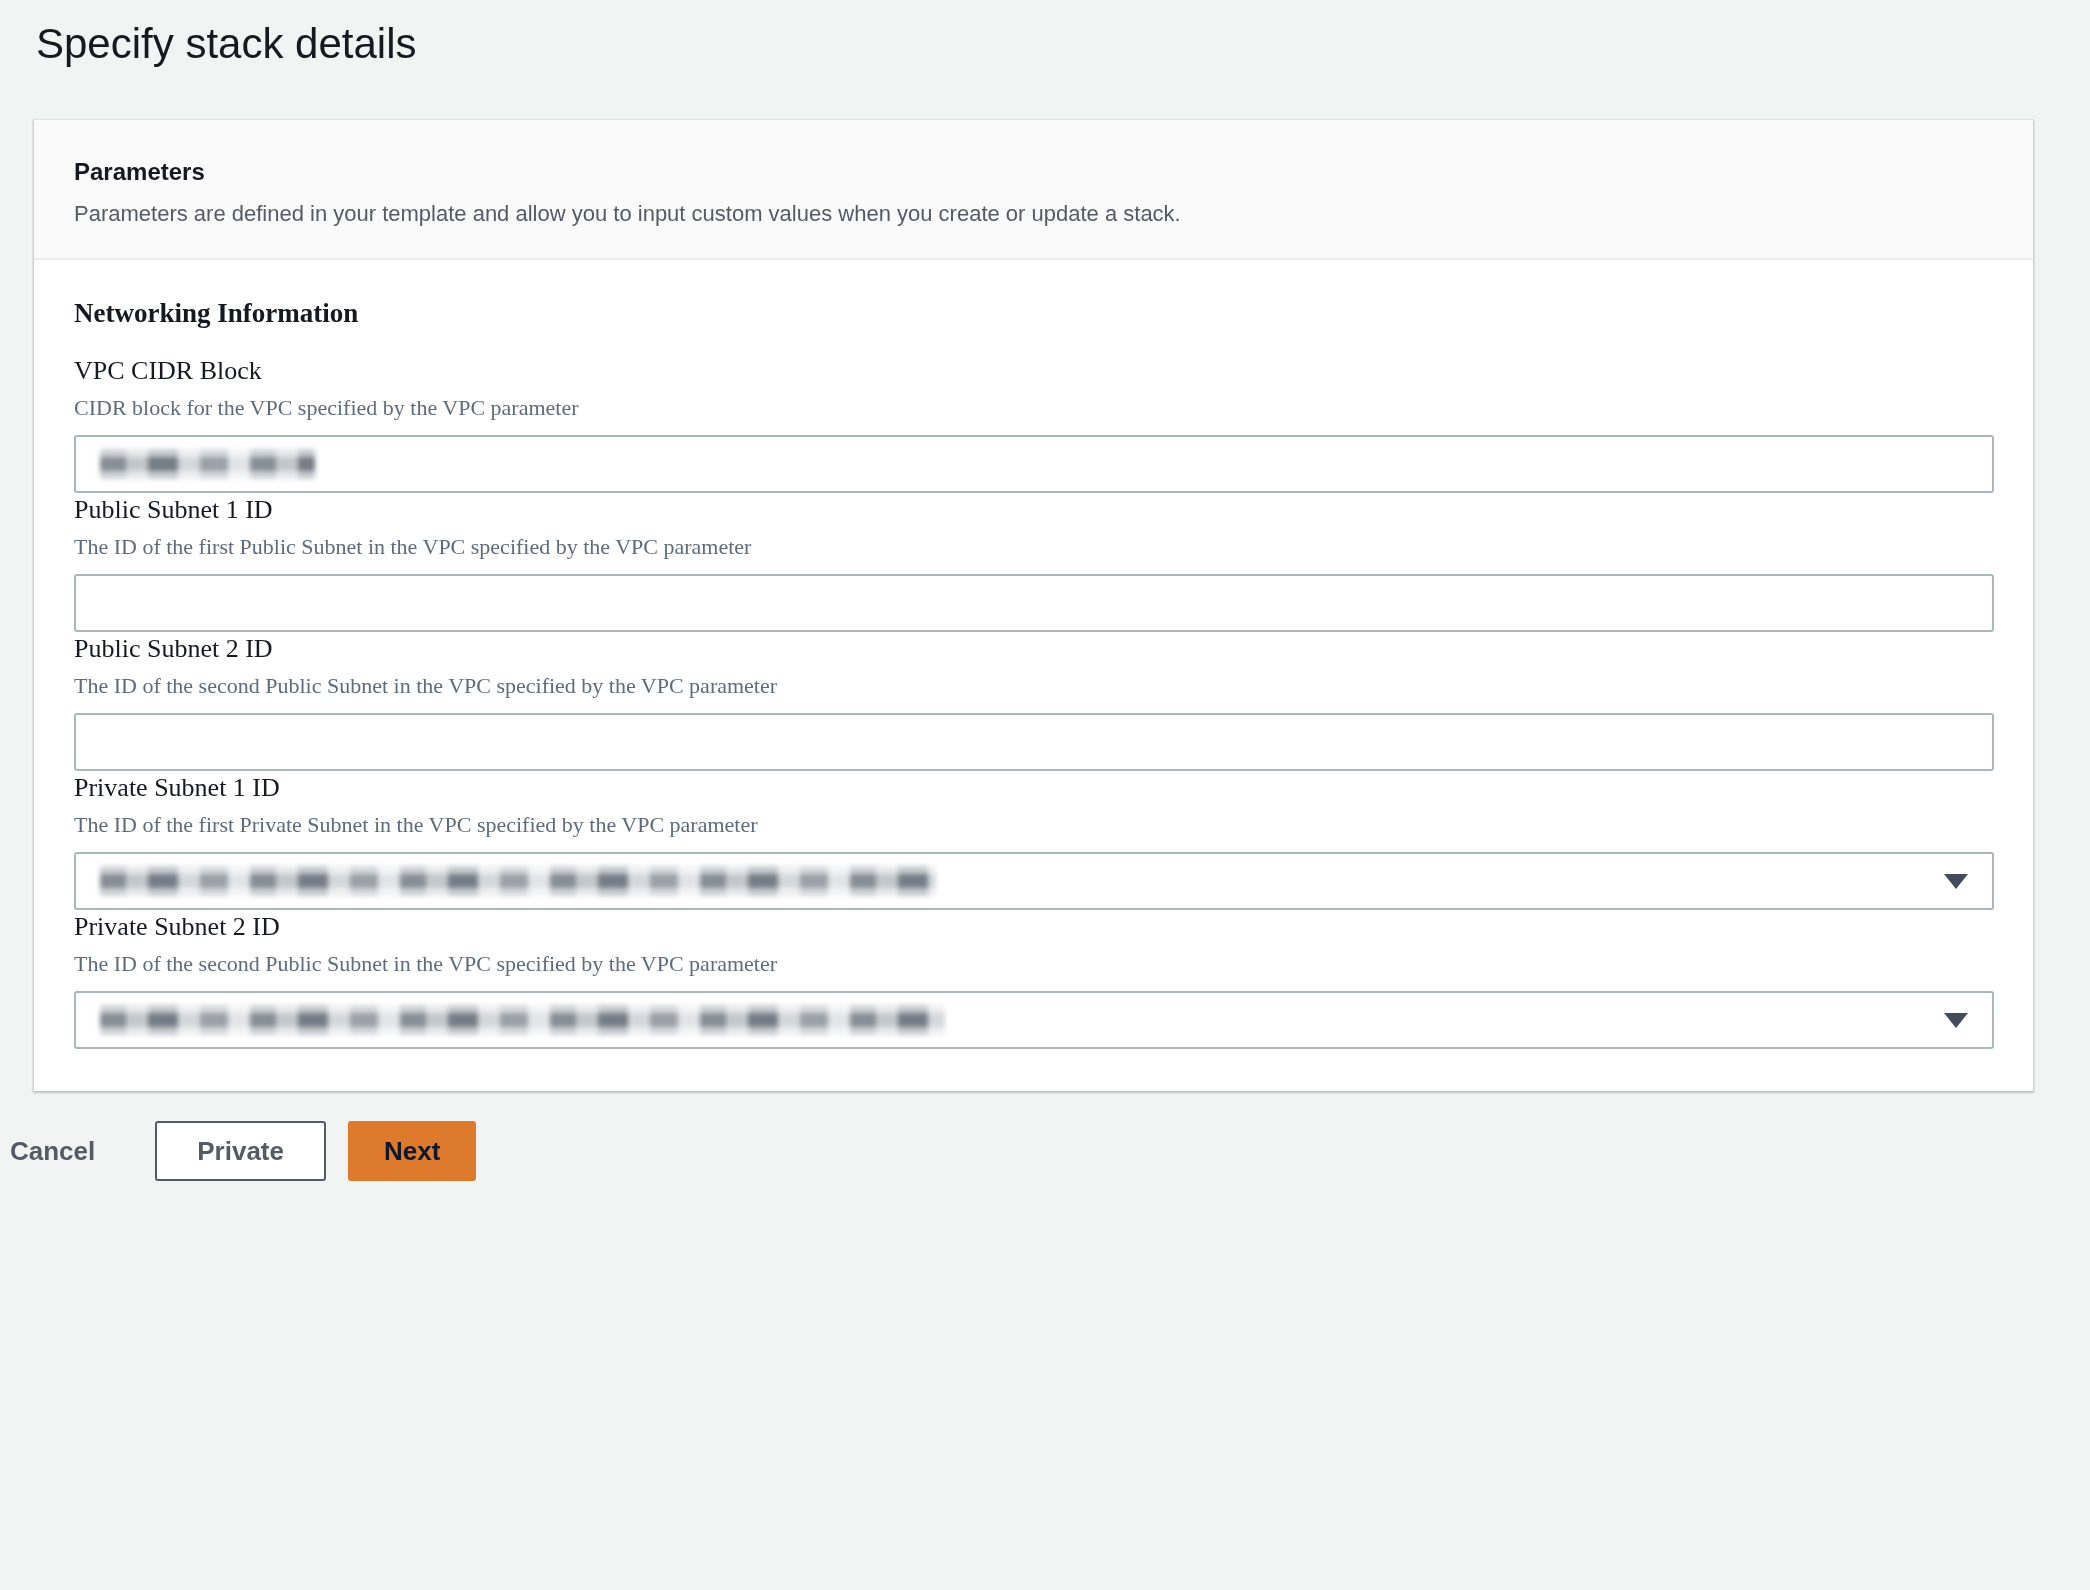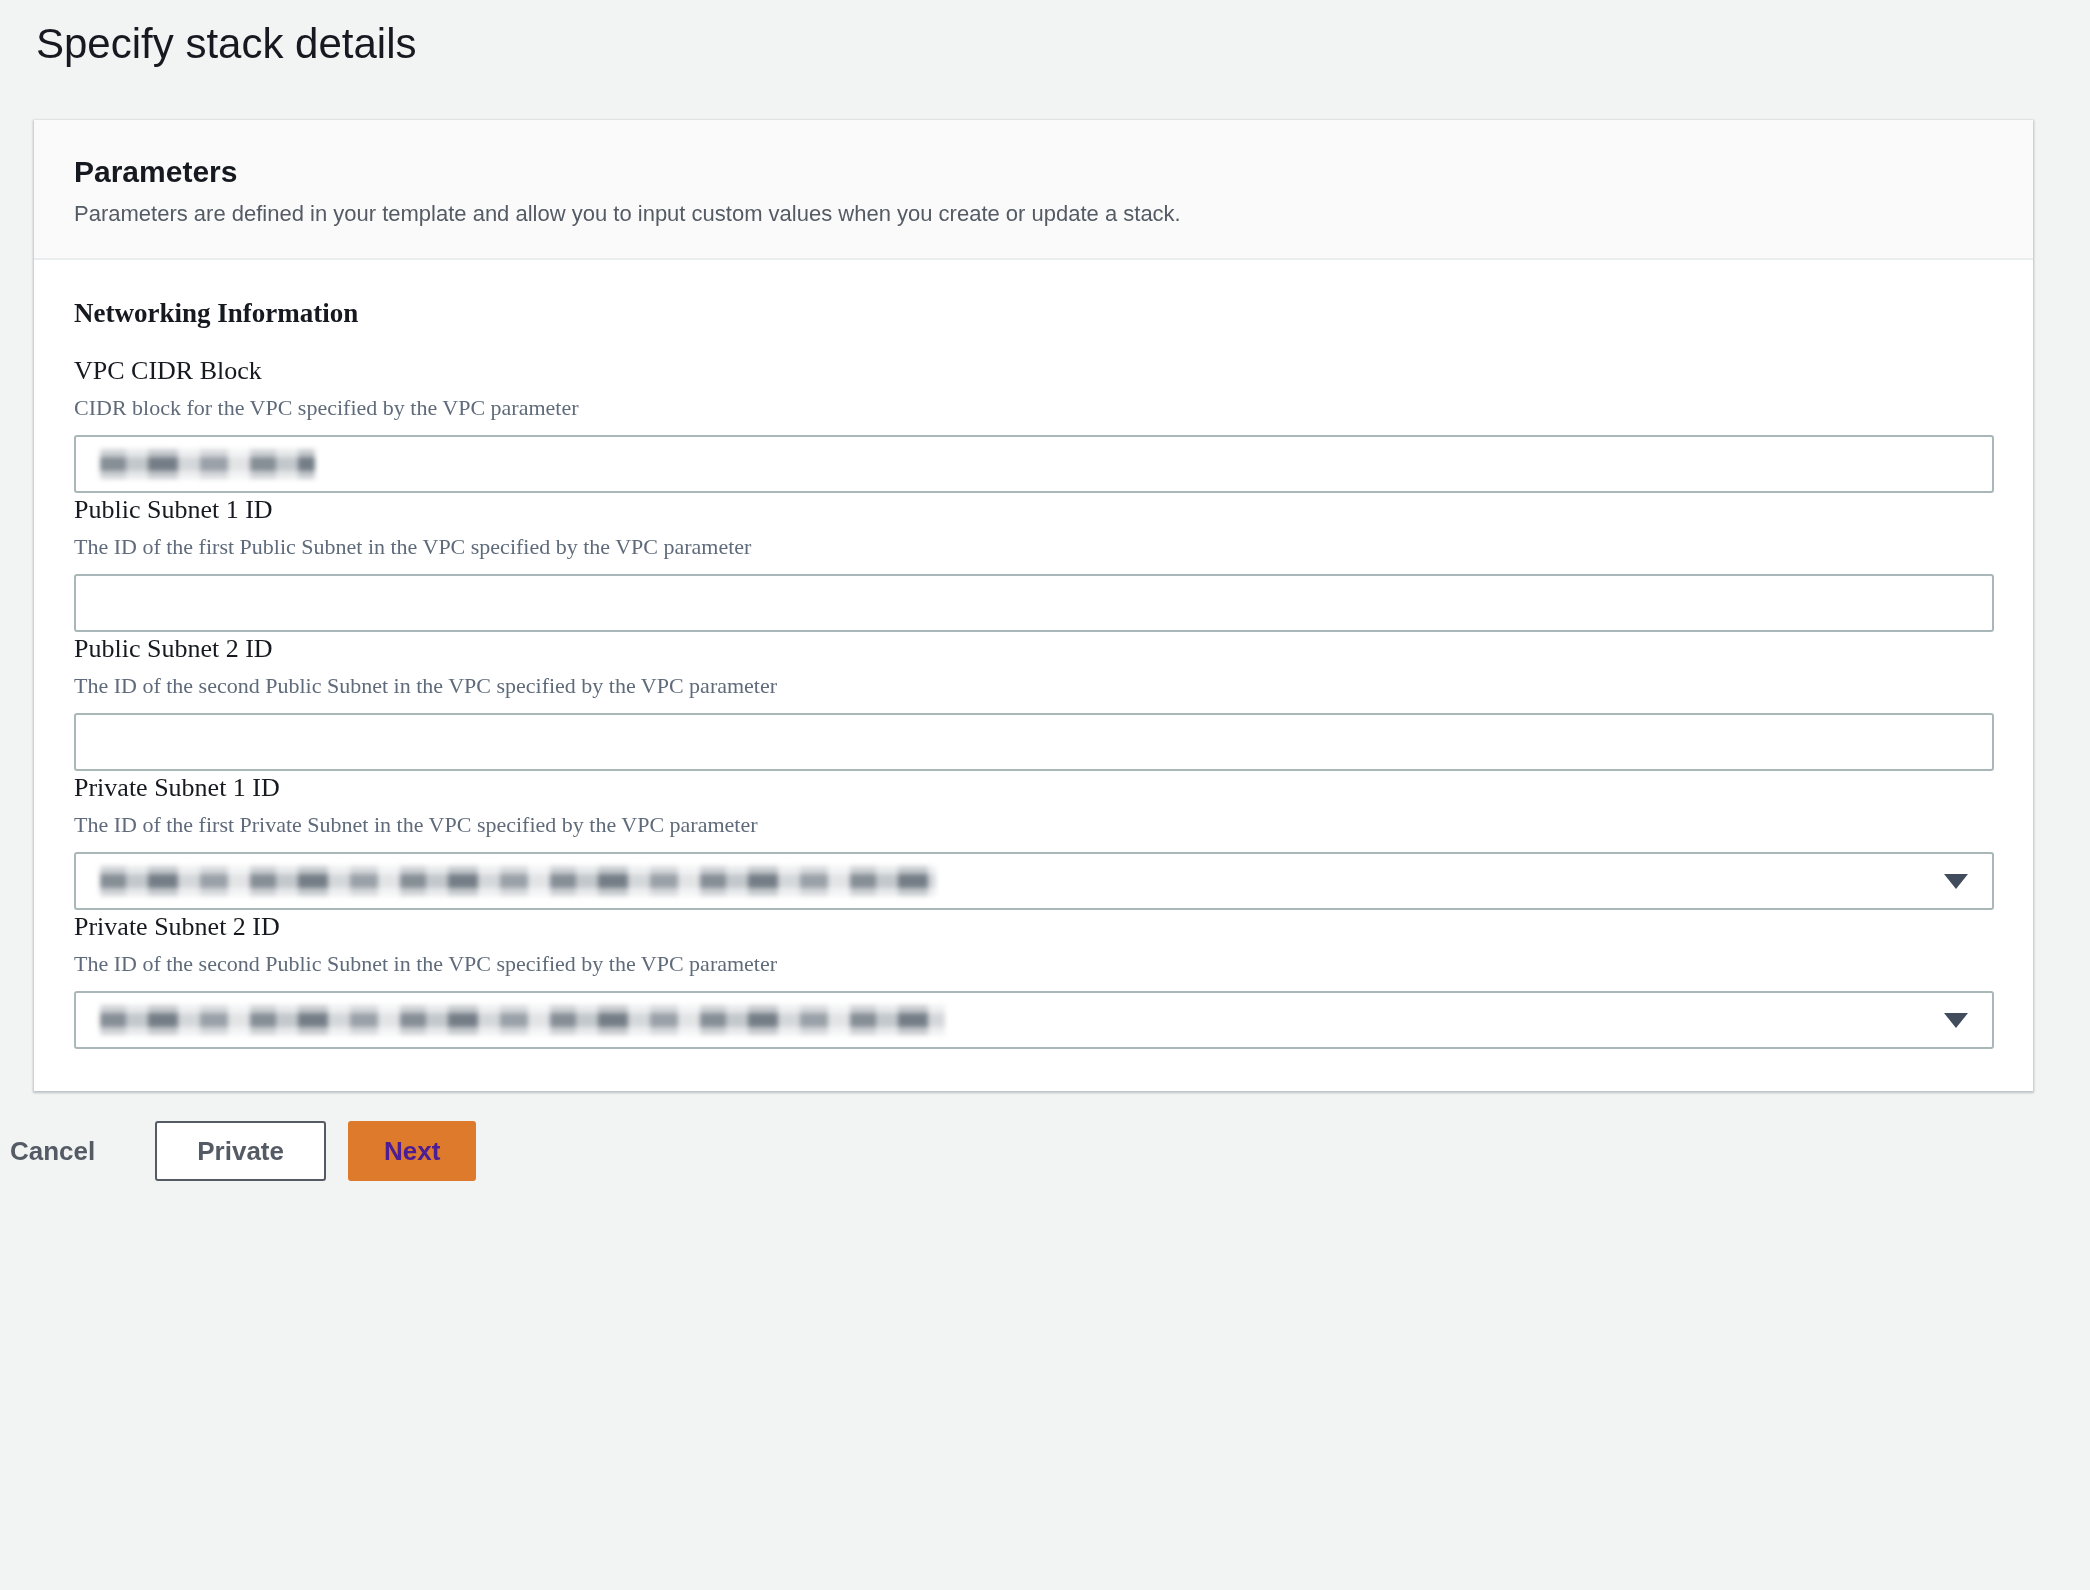--- a/index.html
+++ b/index.html
@@ -22,21 +22,21 @@
     width: 1999px;
     background: #ffffff;
     box-shadow: 0 1px 2px 1px rgba(0,28,36,.22);
   }
   .panel-header {
     background: #fafafa;
     padding: 34px 40px 30px 40px;
     border-bottom: 2px solid #eaeded;
   }
   .panel-header h2 {
-    font-size: 30px;
+    font-size: 24px;
     line-height: 36px;
     font-weight: 700;
     color: #16191f;
   }
   .panel-header p {
     margin-top: 10px;
     font-size: 22px;
     line-height: 28px;
     color: #545b64;
   }
@@ -124,21 +124,21 @@
   }
   .btn-normal {
     background: #ffffff;
     border: 2px solid #545b64;
     color: #545b64;
     padding: 0 40px;
   }
   .btn-primary {
     background: #dd7a2b;
     border: 2px solid #dd7a2b;
-    color: #4c1d95;
+    color: #0f172a;
     padding: 8px 34px;
   }
 </style>
 </head>
 <body>
 
 <h1 class="page-title">Specify stack details</h1>
 
 <section class="panel">
   <div class="panel-header">

